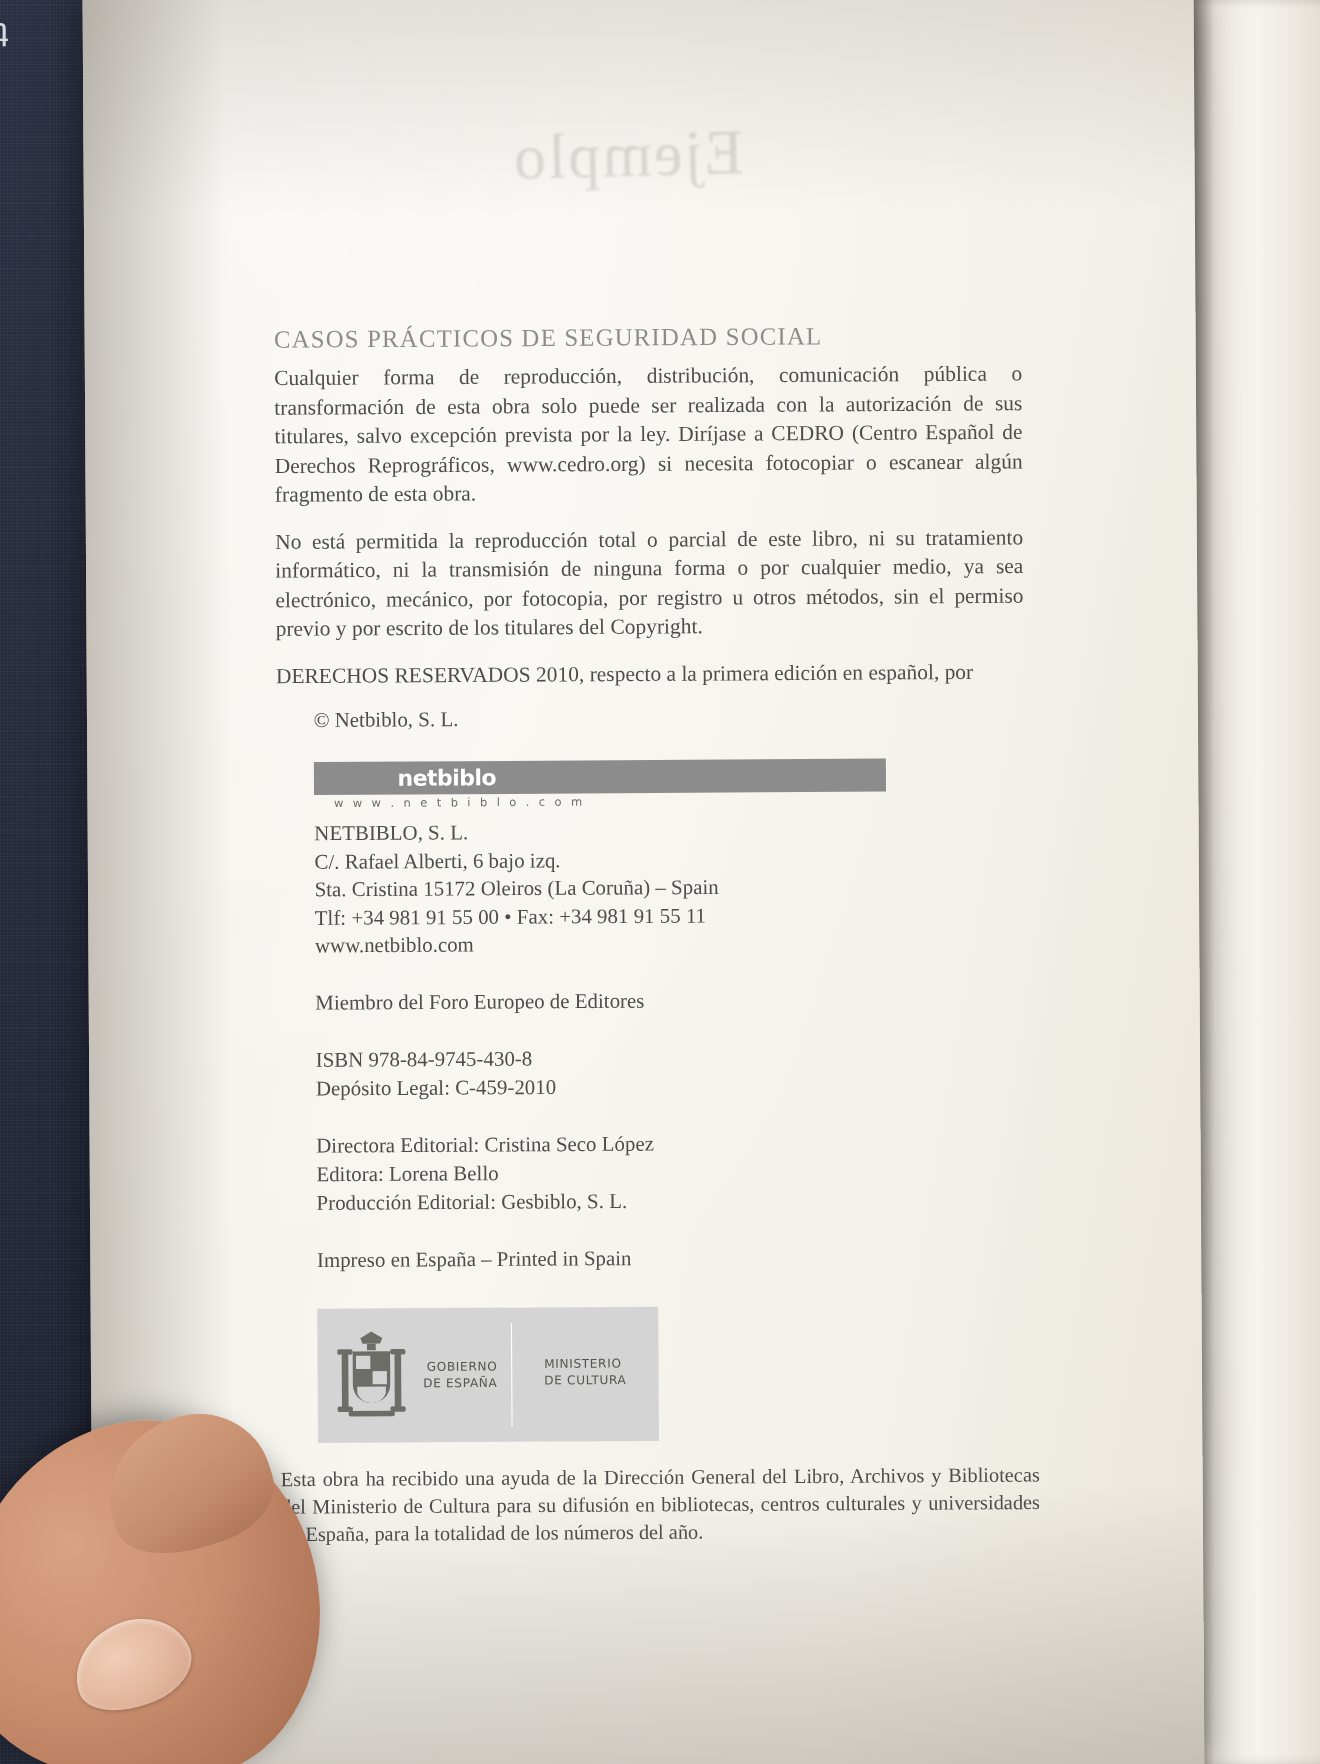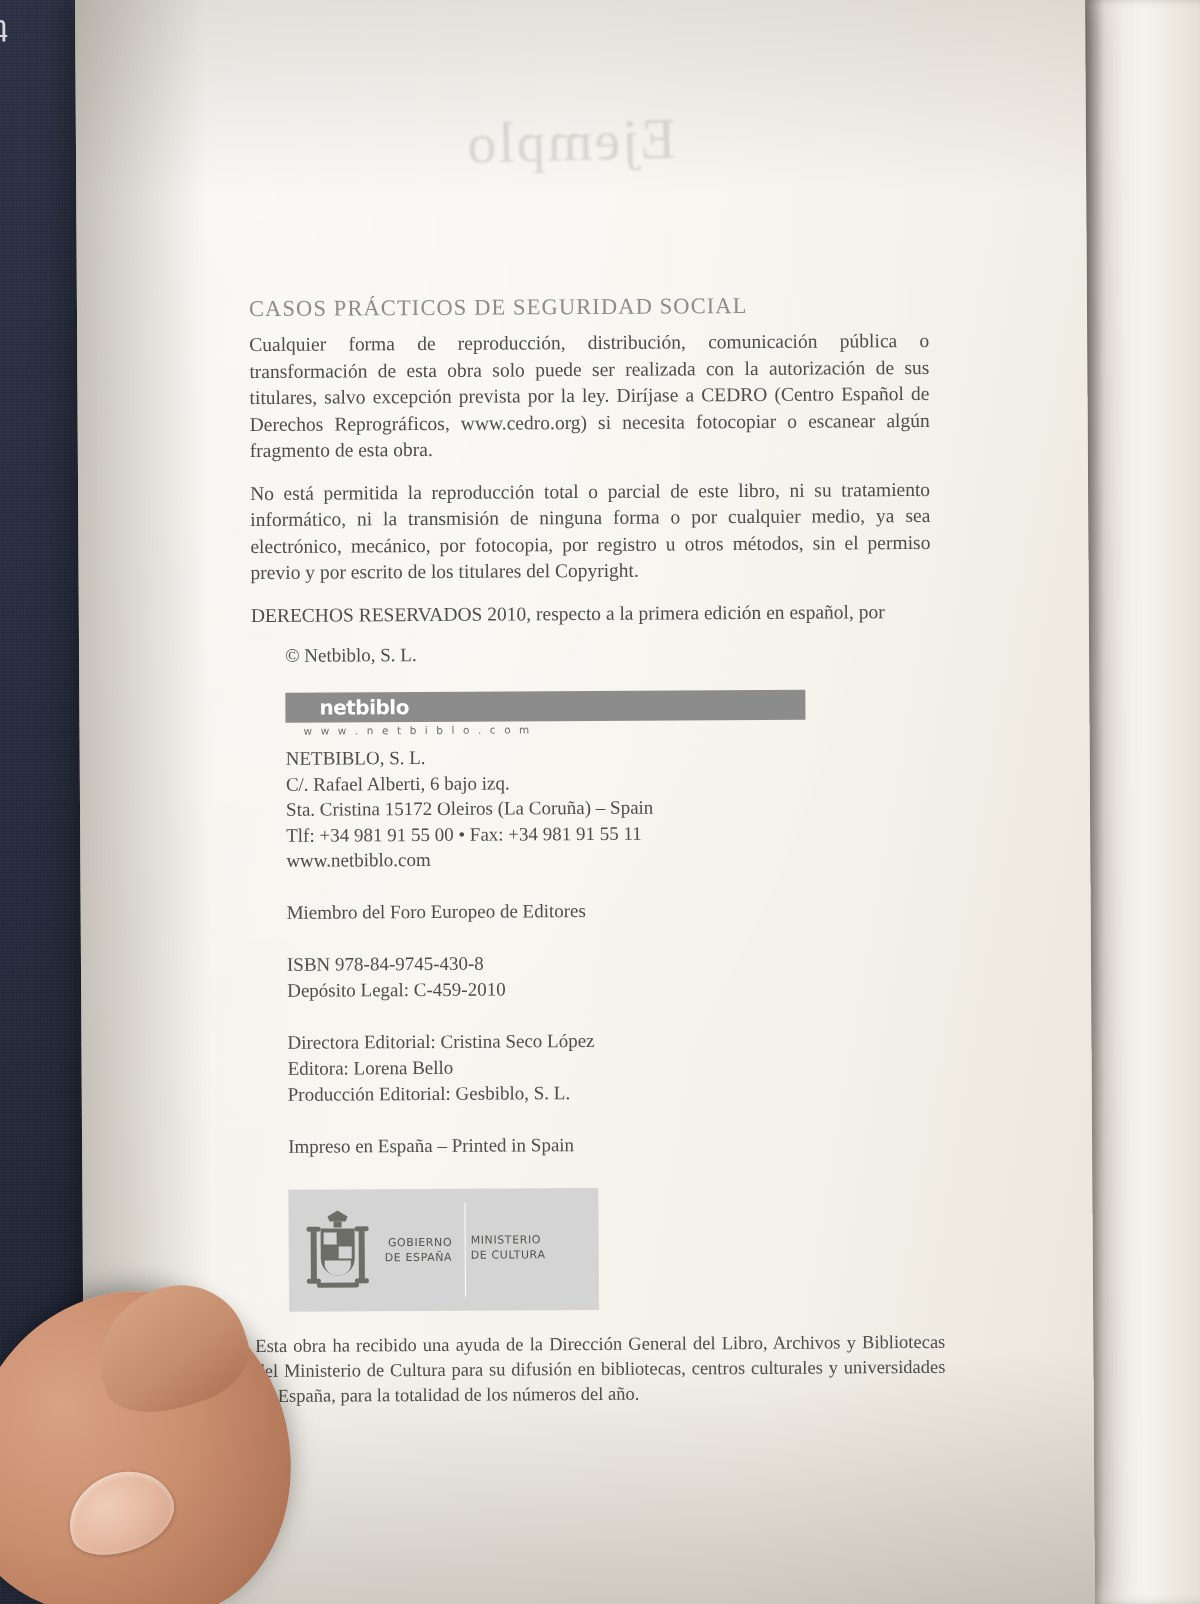--- a/index.html
+++ b/index.html
@@ -151,20 +151,21 @@
     align-items: center;
     padding-left: 34px;
     box-sizing: border-box;
   }
   .netbiblo-bar .nb-logo {
     font-family: "DejaVu Sans", sans-serif;
     font-weight: 700;
     font-size: 20px;
     color: #ffffff;
     letter-spacing: -0.5px;
+    margin-left: 42px;
   }
   .netbiblo-url {
     font-family: "DejaVu Sans", sans-serif;
     font-size: 10.5px;
     letter-spacing: 2.6px;
     color: #6e6e6e;
     padding-left: 18px;
     margin-top: 2px;
   }
   .addr-lines {
@@ -216,21 +217,21 @@
     font-family: "DejaVu Sans", sans-serif;
     font-size: 11px;
     letter-spacing: 0.6px;
     line-height: 15px;
     color: #54544f;
     text-transform: uppercase;
     text-align: right;
   }
   .min-text {
     position: absolute;
-    left: 182px;
+    left: 206px;
     top: 44px;
     font-family: "DejaVu Sans", sans-serif;
     font-size: 11px;
     letter-spacing: 0.6px;
     line-height: 15px;
     color: #54544f;
     text-transform: uppercase;
   }
 
   .footnote {

